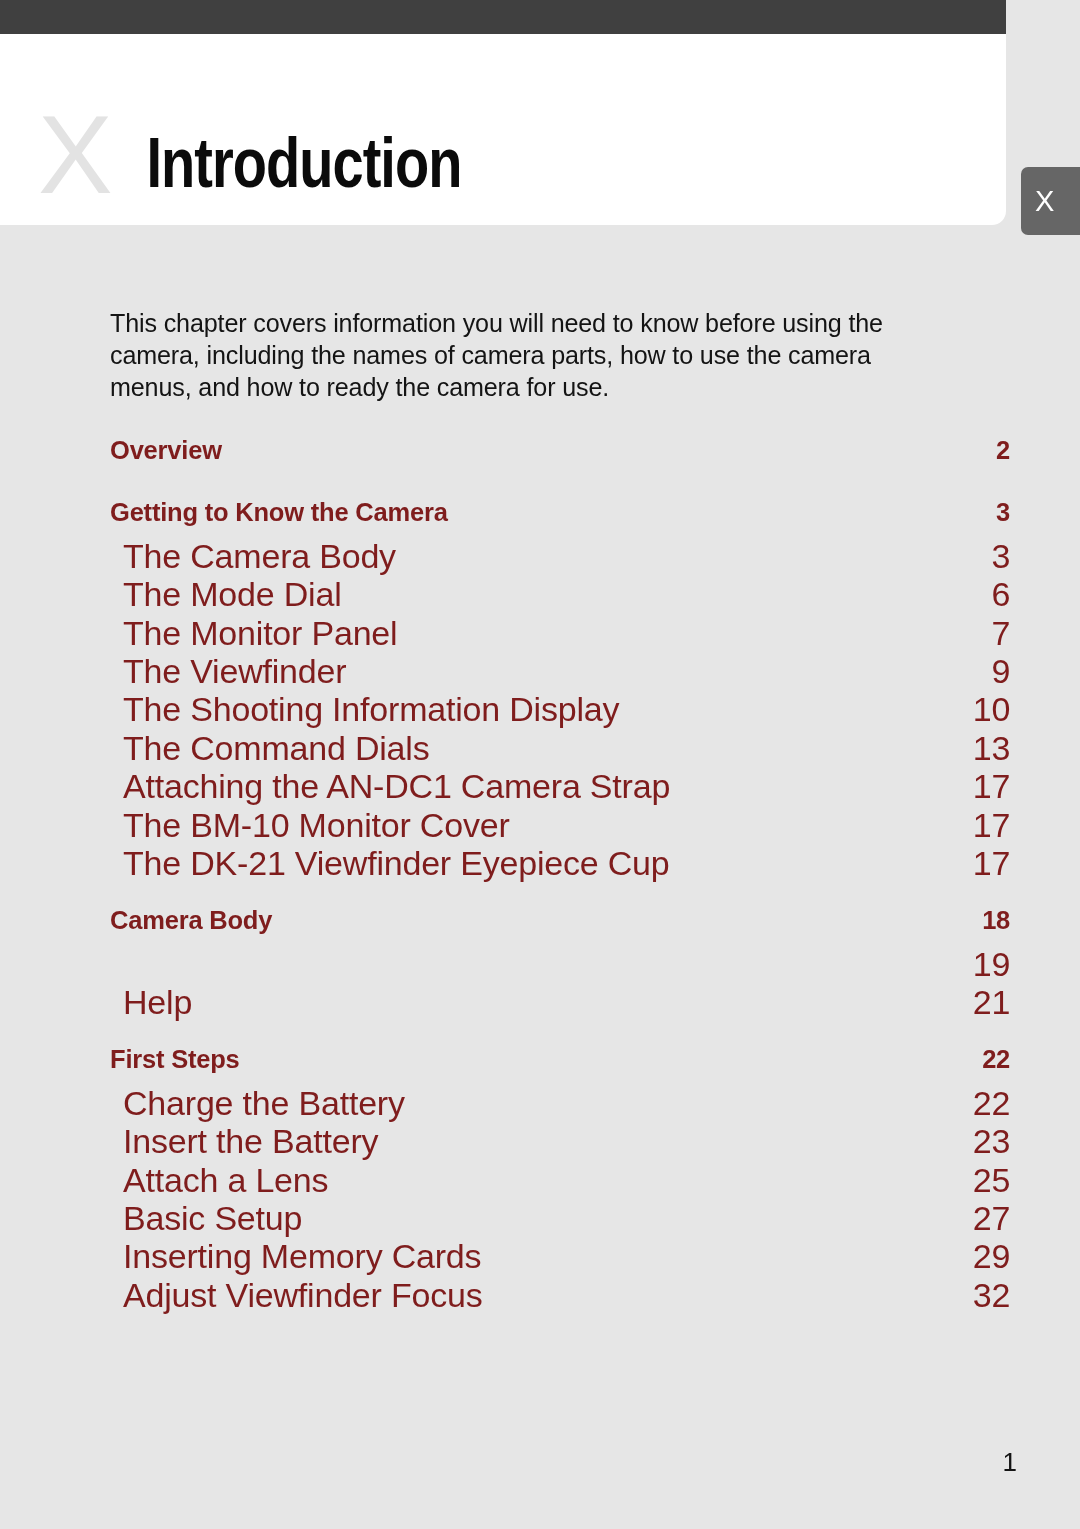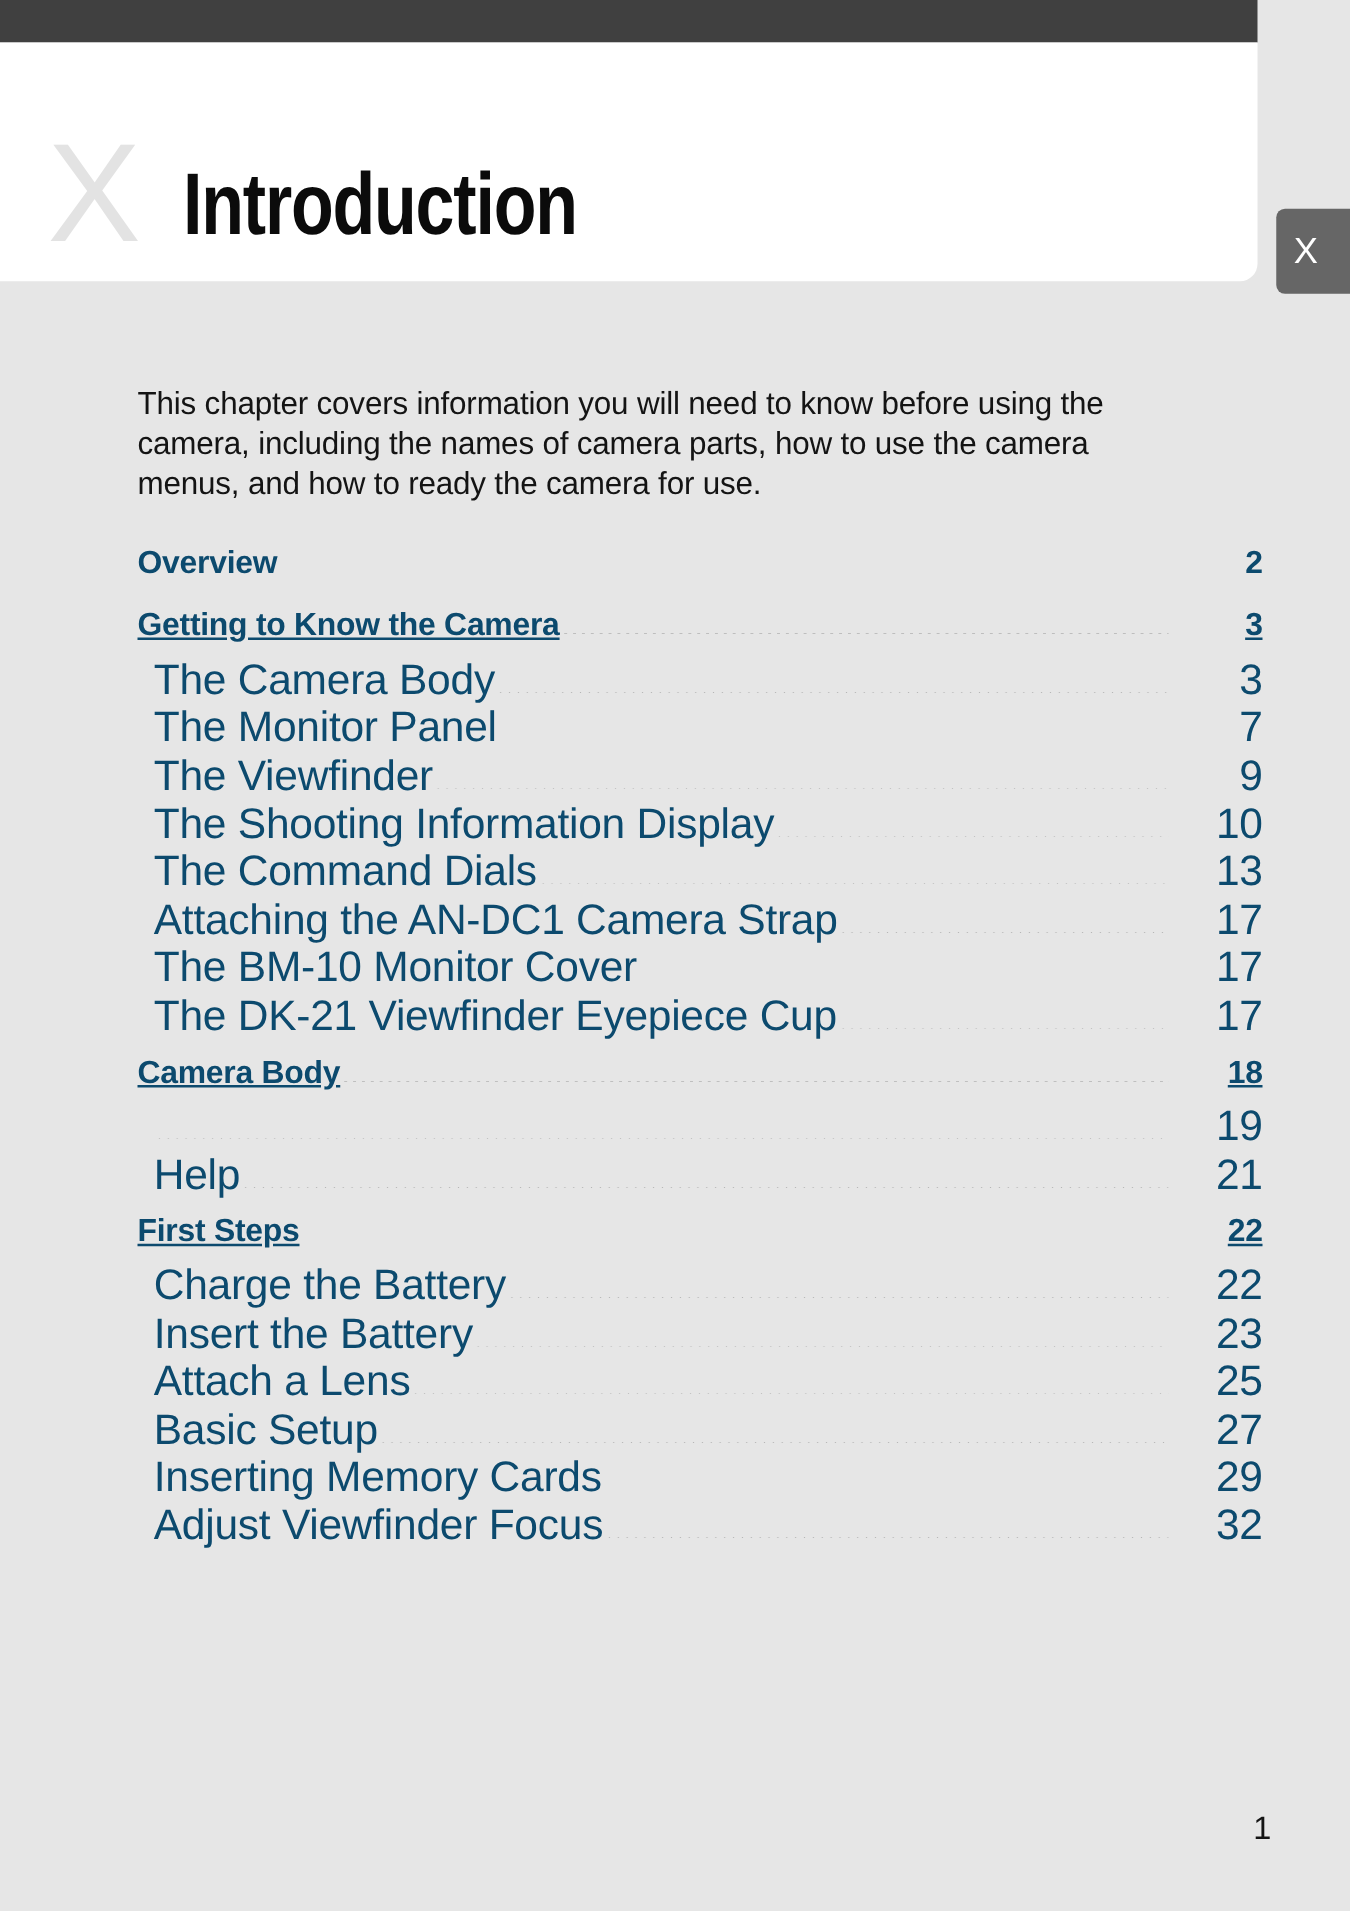--- a/index.html
+++ b/index.html
@@ -118,34 +118,33 @@
     position: absolute;
     left: 110px;
     top: 436px;
     width: 900px;
   }
 
   .toc-row {
     display: flex;
     align-items: baseline;
     height: 38.4px;
-    color: #0c4a6e;
+    color: #7f1d1d;
   }
   .toc-row.level-1 {
     font-weight: 700;
     font-size: 25.5px;
   }
   .toc-row.level-2 {
     font-weight: 400;
     font-size: 34px;
     padding-left: 13px;
   }
   .toc-row.gap-before {
-    margin-top: 12px;
-    text-decoration: underline;
+    margin-top: 24px;
   }
 
   .toc-label {
     white-space: nowrap;
     letter-spacing: -0.2px;
   }
 
   .toc-leader {
     flex: 1 1 auto;
     margin: 0 1px;
@@ -219,20 +218,25 @@
         <span class="toc-label">Getting to Know the Camera</span>
         <span class="toc-leader"></span>
         <span class="toc-page">3</span>
       </div>
       <div class="toc-row level-2">
         <span class="toc-label">The Camera Body</span>
         <span class="toc-leader"></span>
         <span class="toc-page">3</span>
       </div>
       <div class="toc-row level-2">
+        <span class="toc-label">The Mode Dial</span>
+        <span class="toc-leader"></span>
+        <span class="toc-page">6</span>
+      </div>
+      <div class="toc-row level-2">
         <span class="toc-label">The Monitor Panel</span>
         <span class="toc-leader"></span>
         <span class="toc-page">7</span>
       </div>
       <div class="toc-row level-2">
         <span class="toc-label">The Viewfinder</span>
         <span class="toc-leader"></span>
         <span class="toc-page">9</span>
       </div>
       <div class="toc-row level-2">

